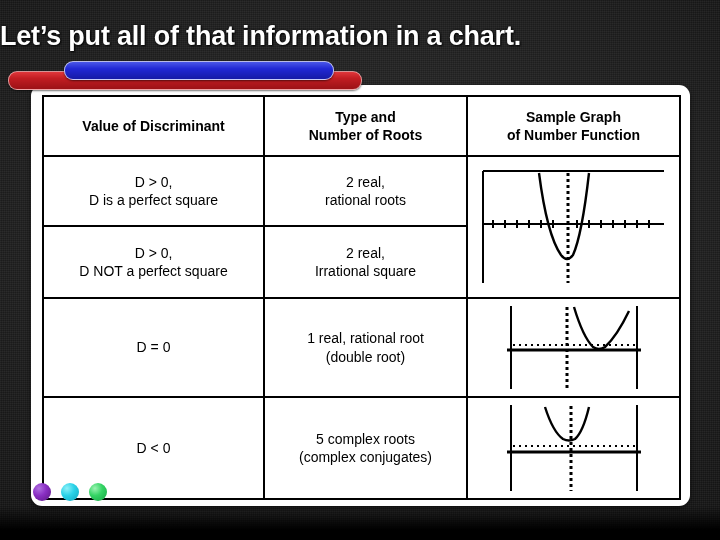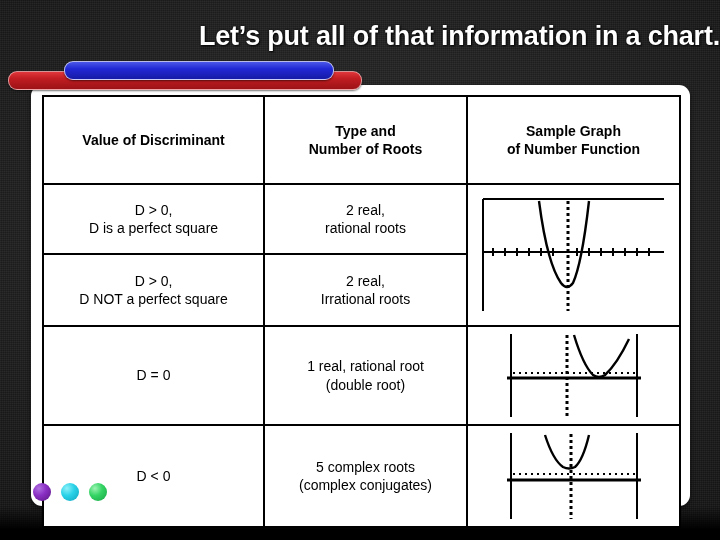--- a/index.html
+++ b/index.html
@@ -42,21 +42,21 @@
     pointer-events: none;
     z-index: 1;
   }
 
   
   .title {
     position: absolute;
     left: 0;
     top: 21px;
     width: 720px;
-    text-align: right;
+    text-align: left;
     color: #ffffff;
     font-size: 27px;
     font-weight: bold;
     letter-spacing: -0.2px;
     white-space: nowrap;
     text-shadow: 0 0 2px rgba(0,0,0,0.9), 1px 1px 2px rgba(0,0,0,0.8);
     z-index: 6;
   }
 
   
@@ -119,21 +119,21 @@
     padding: 4px 6px;
     background: #ffffff;
   }
   .tbl td.hdr {
     font-weight: bold;
   }
   .col-a { width: 221px; }
   .col-b { width: 203px; }
   .col-c { width: 213px; }
 
-  .row-hdr  { height: 88px; border-radius: 11px; }
+  .row-hdr  { height: 60px; border-radius: 11px; }
   .row-1    { height: 70px; }
   .row-2    { height: 72px; }
   .row-3    { height: 93px; }
   .row-4    { height: 96px; border-radius: 16px; }
 
   .cell-graph {
     padding: 0;
     position: relative;
   }
   .cell-graph svg {
@@ -238,21 +238,21 @@
         </td>
       </tr>
 
       <tr class="row-2">
         <td>
           <span>D &gt; 0,</span><br>
           <span>D NOT a perfect square</span>
         </td>
         <td>
           <span>2 real,</span><br>
-          <span>Irrational roots</span>
+          <span>Irrational square</span>
         </td>
       </tr>
 
       <tr class="row-3">
         <td>
           <span>D = 0</span>
         </td>
         <td>
           <span>1 real, rational root</span><br>
           <span>(double root)</span>

